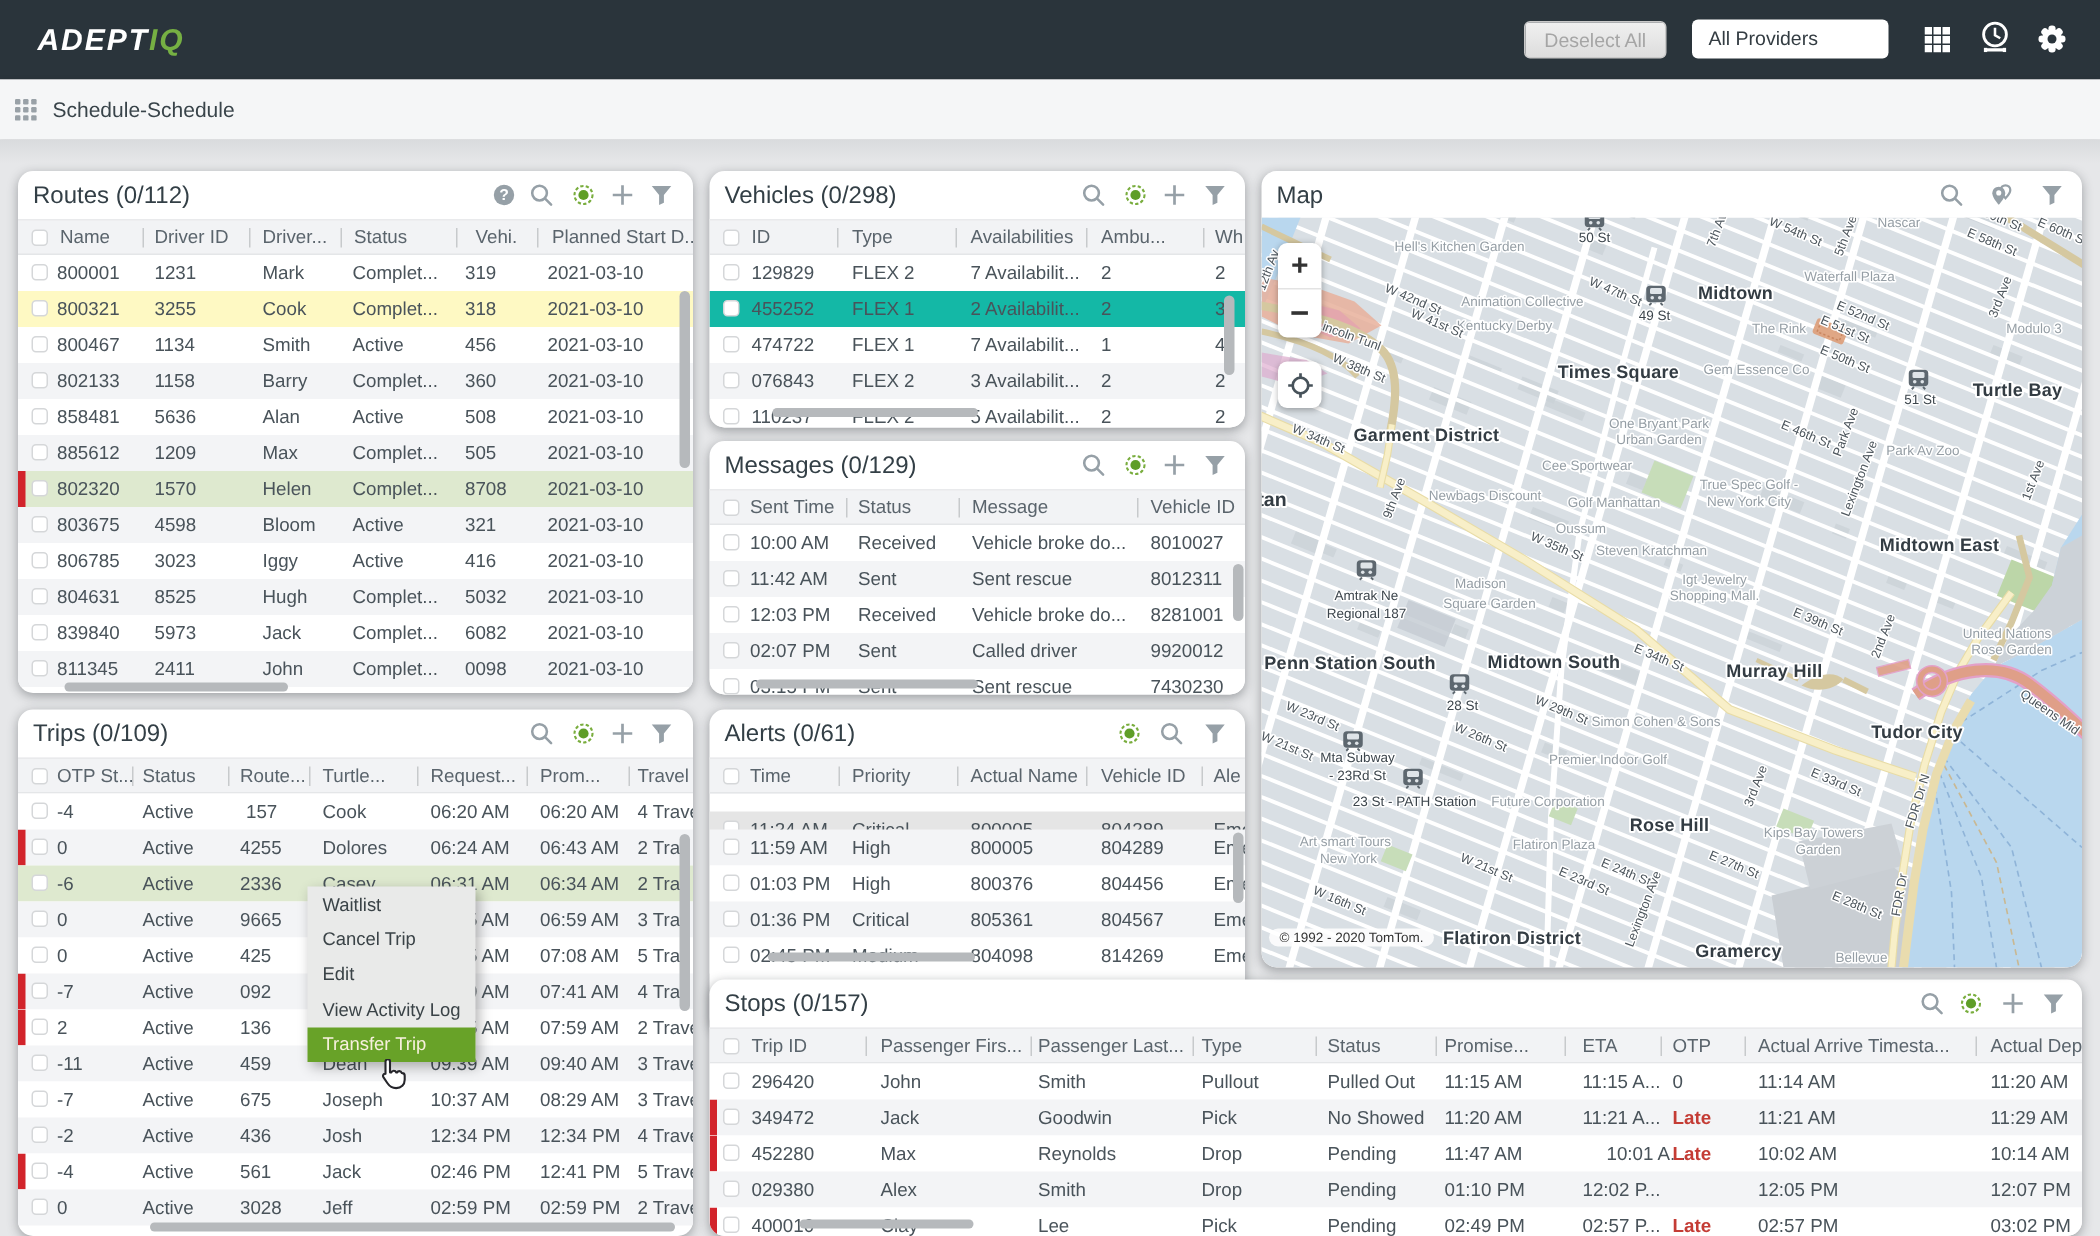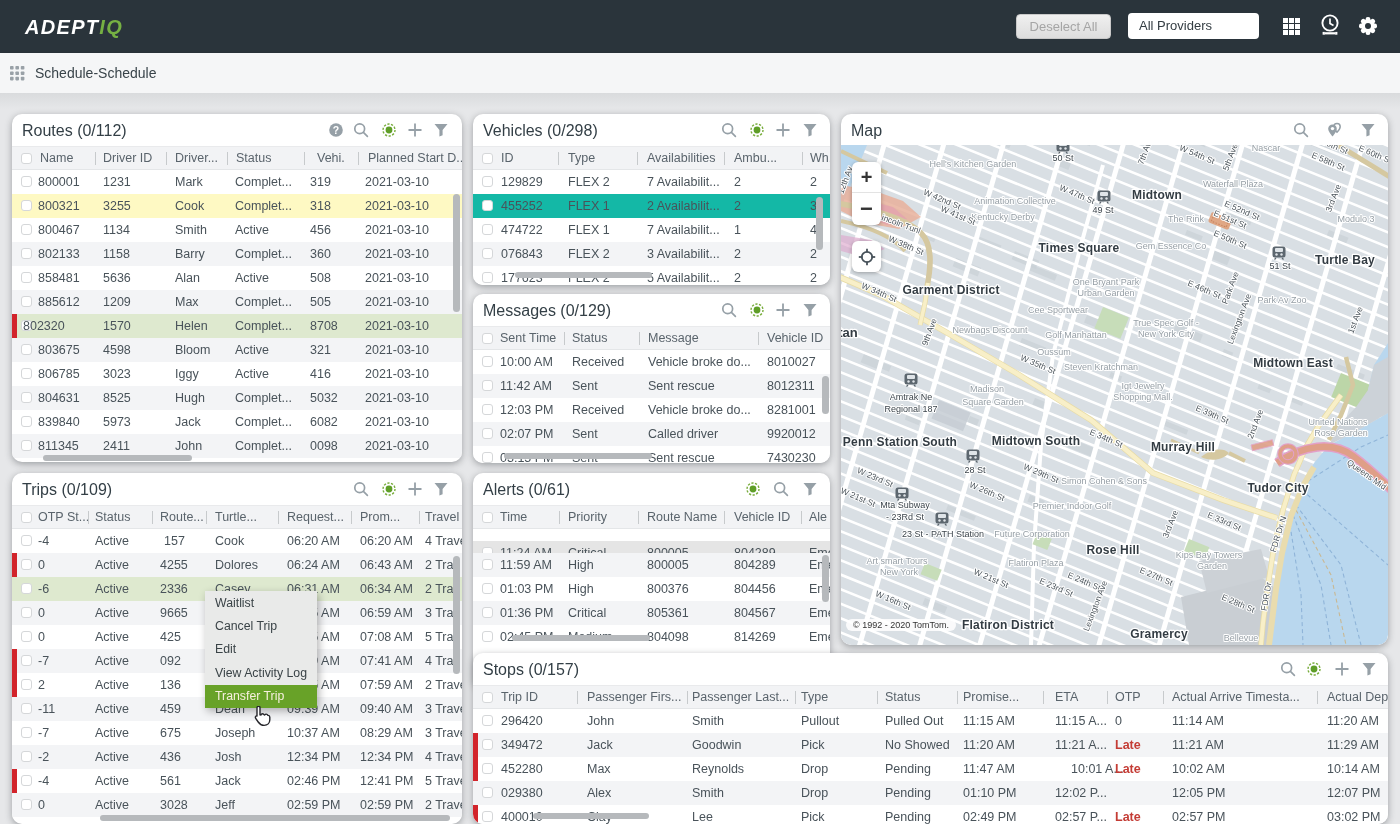--- a/index.html
+++ b/index.html
@@ -165,21 +165,21 @@
       <div class="c" style="left:26px">885612</div>
       <div class="c" style="left:91px">1209</div>
       <div class="c" style="left:163px">Max</div>
       <div class="c" style="left:223px">Complet...</div>
       <div class="c" style="left:298px">505</div>
       <div class="c" style="left:353px">2021-03-10</div>
     </div>
     <div class="row" style="top:200px;background:#dee9cf">
       <div class="redbar"></div>
       <div class="cb" style="left:9px;top:6px"></div>
-      <div class="c" style="left:11px">802320</div>
+      <div class="c" style="left:26px">802320</div>
       <div class="c" style="left:91px">1570</div>
       <div class="c" style="left:163px">Helen</div>
       <div class="c" style="left:223px">Complet...</div>
       <div class="c" style="left:298px">8708</div>
       <div class="c" style="left:353px">2021-03-10</div>
     </div>
     <div class="row" style="top:224px;background:#f3f4f6">
       <div class="cb" style="left:9px;top:6px"></div>
       <div class="c" style="left:26px">803675</div>
       <div class="c" style="left:91px">4598</div>
@@ -443,21 +443,21 @@
     <div class="row" style="top:128px;background:#f3f4f6">
       <div class="cb" style="left:9px;top:6px"></div>
       <div class="c" style="left:28px">076843</div>
       <div class="c" style="left:95px">FLEX 2</div>
       <div class="c" style="left:174px">3 Availabilit...</div>
       <div class="c" style="left:261px">2</div>
       <div class="c" style="left:337px">2</div>
     </div>
     <div class="row" style="top:152px;background:#ffffff">
       <div class="cb" style="left:9px;top:6px"></div>
-      <div class="c" style="left:28px">177623</div>
+      <div class="c" style="left:28px">110237</div>
       <div class="c" style="left:95px">FLEX 2</div>
       <div class="c" style="left:174px">5 Availabilit...</div>
       <div class="c" style="left:261px">2</div>
       <div class="c" style="left:337px">2</div>
     </div>
     <div class="sbar" style="left:343px;top:83px;width:7px;height:53px"></div>
     <div class="sbar" style="left:42px;top:158px;width:137px;height:6px"></div>
   </div>
 <div class="panel" style="left:473px;top:294px;width:357px;height:169px">
     <div class="ptitle">Messages (0/129)</div>
@@ -534,21 +534,21 @@
         <circle cx="6.7" cy="6.7" r="4.9" fill="none" stroke="#96a0a7" stroke-width="1.7"></circle>
         <line x1="10.4" y1="10.4" x2="14.4" y2="14.4" stroke="#96a0a7" stroke-width="1.7" stroke-linecap="round"></line>
       </svg></div>
     <div class="hic" style="left:329px;top:8px"><svg width="16" height="16" viewBox="0 0 16 16" style="">
         <path d="M1.5 2 H14.5 L9.6 8 V13.2 L6.4 14.6 V8 Z" fill="#96a0a7"></path>
       </svg></div>
     <div class="thead">
       <div class="cb" style="left:9px;top:6px"></div>
       <div class="hc" style="left:27px">Time</div>
       <div class="hc" style="left:95px">Priority</div>
-      <div class="hc" style="left:174px">Route Name</div>
+      <div class="hc" style="left:174px">Actual Name</div>
       <div class="hc" style="left:261px">Vehicle ID</div>
       <div class="hc" style="left:336px">Ale</div>
       <div class="sep" style="left:86px"></div>
       <div class="sep" style="left:165px"></div>
       <div class="sep" style="left:251px"></div>
       <div class="sep" style="left:328px"></div>
     </div>
     <div class="row" style="top:68px;background:#e5e5e5">
       <div class="cb" style="left:9px;top:6px"></div>
       <div class="c" style="left:27px">11:24 AM</div>

